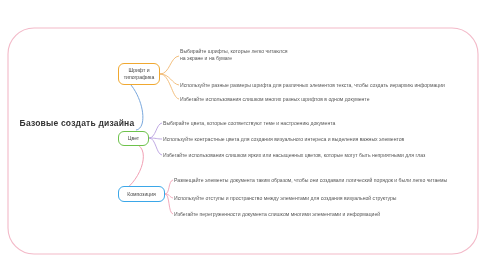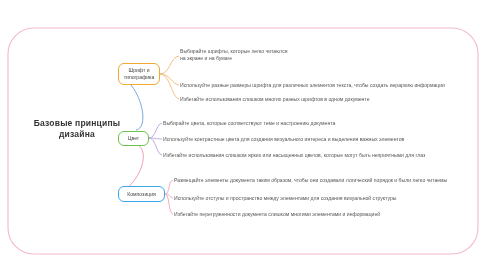--- a/index.html
+++ b/index.html
@@ -118,21 +118,21 @@
 
     <path d="M149 138 C 156 138, 156 124, 162 123" fill="none" stroke="#b9a0e0" stroke-width="0.9"></path>
     <path d="M149 138 C 156 138, 157 139, 162 139" fill="none" stroke="#b9a0e0" stroke-width="0.9"></path>
     <path d="M149 138 C 156 138, 156 154, 162 155" fill="none" stroke="#b9a0e0" stroke-width="0.9"></path>
 
     <path d="M165 194 C 170 194, 168 181, 173 180" fill="none" stroke="#f2a0b4" stroke-width="0.9"></path>
     <path d="M165 194 C 170 194, 169 197, 173 198" fill="none" stroke="#f2a0b4" stroke-width="0.9"></path>
     <path d="M165 194 C 170 194, 168 213, 173 214" fill="none" stroke="#f2a0b4" stroke-width="0.9"></path>
   </svg>
 
-  <div class="node" id="root-node">Базовые принципы дизайна</div>
+  <div class="node" id="root-node">Базовые создать дизайна</div>
 
   <div class="node branch" id="branch-0">Шрифт и типографика</div>
   <div class="node branch" id="branch-1">Цвет</div>
   <div class="node branch" id="branch-2">Композиция</div>
 
   <div class="leaf wrap" id="leaf-0-0">Выбирайте шрифты, которые легко читаются на экране и на бумаге</div>
   <div class="leaf" id="leaf-0-1">Используйте разные размеры шрифта для различных элементов текста, чтобы создать иерархию информации</div>
   <div class="leaf" id="leaf-0-2">Избегайте использования слишком многих разных шрифтов в одном документе</div>
 
   <div class="leaf" id="leaf-1-0">Выбирайте цвета, которые соответствуют теме и настроению документа</div>

